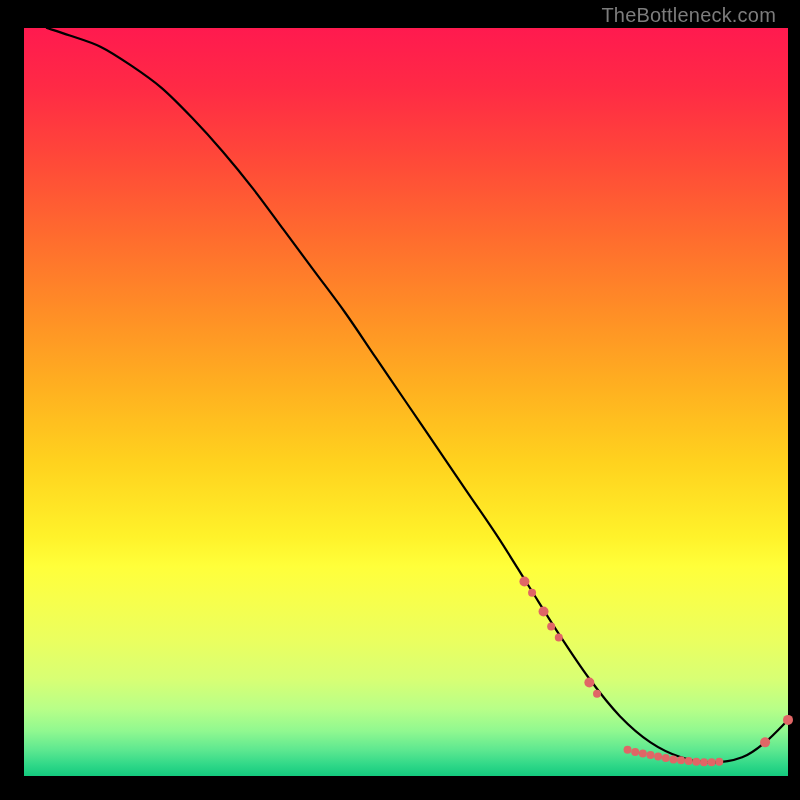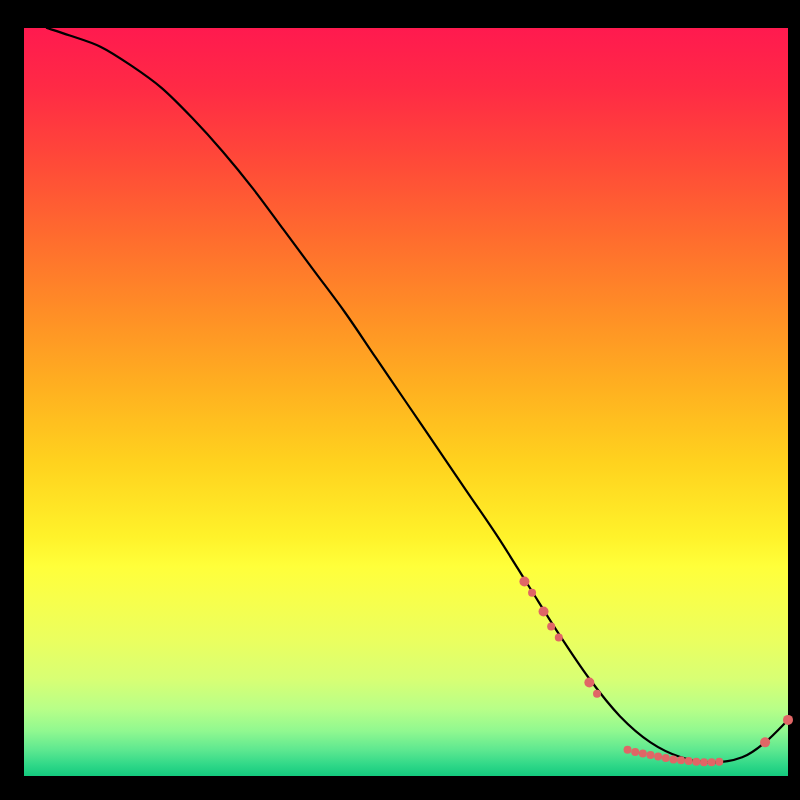--- a/index.html
+++ b/index.html
@@ -32,20 +32,21 @@
     left: 0;
     top: 0;
     width: 800px;
     height: 800px;
   }
 </style>
 </head>
 <body>
 
 <div class="stage">
+  <div class="watermark">TheBottleneck.com</div>
   <svg id="chart-svg" viewBox="0 0 800 800" preserveAspectRatio="none">
     <defs>
       <linearGradient id="bg-grad" x1="0" y1="0" x2="0" y2="1">
           <stop offset="0%" stop-color="#ff1a4f"></stop>
           <stop offset="8%" stop-color="#ff2a45"></stop>
           <stop offset="18%" stop-color="#ff4a38"></stop>
           <stop offset="28.000000000000004%" stop-color="#ff6c2e"></stop>
           <stop offset="38%" stop-color="#ff8e26"></stop>
           <stop offset="48%" stop-color="#ffb020"></stop>
           <stop offset="57.99999999999999%" stop-color="#ffd21e"></stop>

